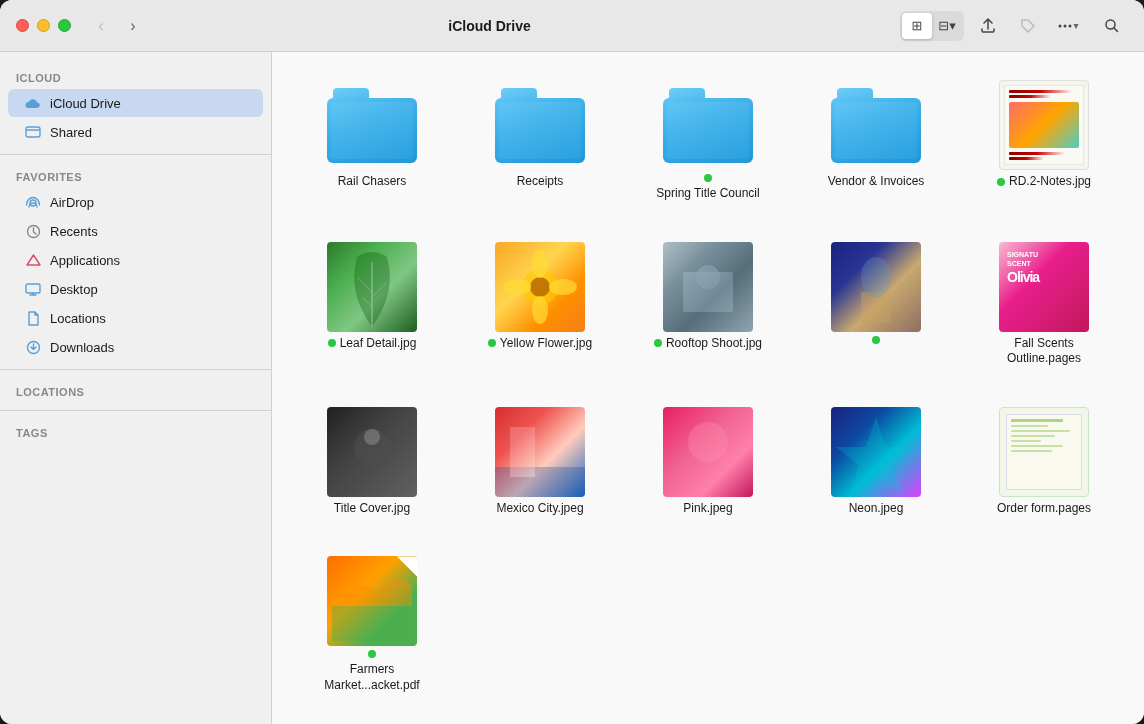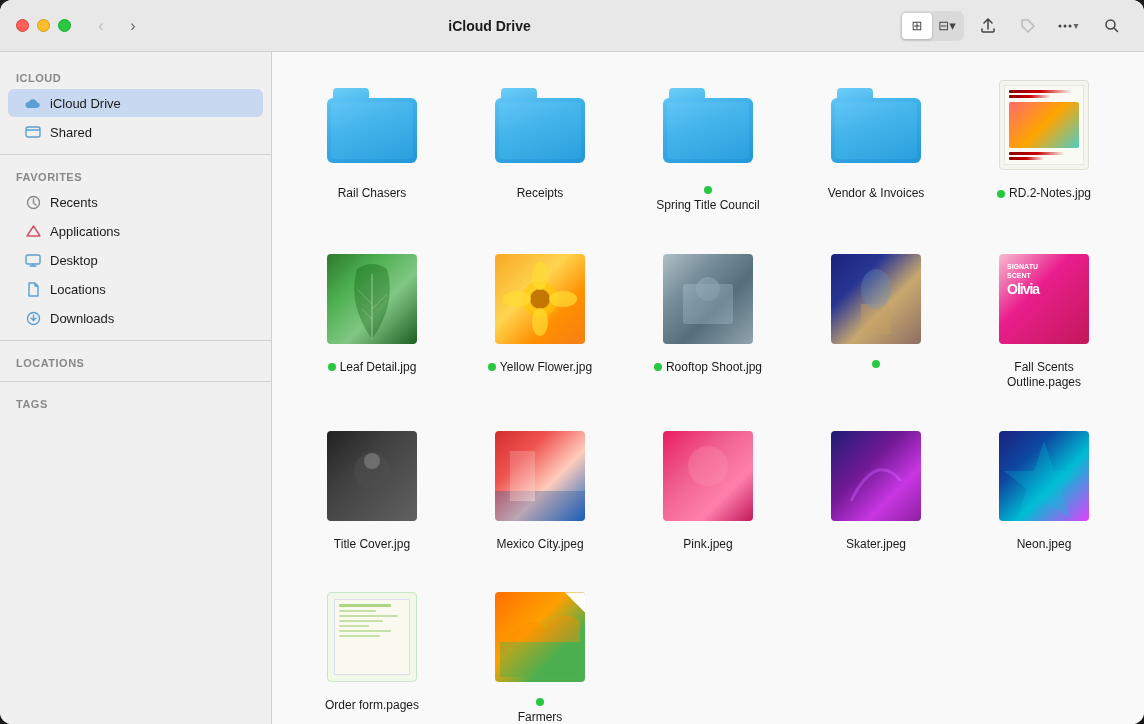--- a/index.html
+++ b/index.html
@@ -174,21 +174,21 @@
       padding: 8px 4px;
       border-radius: 8px;
       min-width: 0;
     }
     .file-thumb {
       width: 90px;
       height: 90px;
       display: flex;
       align-items: center;
       justify-content: center;
-      margin-bottom: 16px;
+      margin-bottom: 4px;
       position: relative;
     }
     .folder-icon {
       width: 90px;
       height: 75px;
       position: relative;
     }
     .folder-body {
       position: absolute;
       bottom: 0;
@@ -428,20 +428,30 @@
             <rect x="1" y="2" width="14" height="10" rx="2" stroke="#5a9fd4" stroke-width="1.4"></rect>
             <path d="M1 5h14" stroke="#5a9fd4" stroke-width="1.4"></path>
           </svg>
         </div>
         <span class="sidebar-label">Shared</span>
       </div>
 
       <div class="divider"></div>
       <div class="sidebar-section-header">Favorites</div>
 
+      <div class="sidebar-item">
+        <div class="sidebar-icon">
+          <svg width="16" height="14" viewBox="0 0 16 14" fill="none">
+            <circle cx="8" cy="8" r="3" stroke="#5a9fd4" stroke-width="1.4"></circle>
+            <path d="M4 12c0-2.2 1.8-4 4-4s4 1.8 4 4" stroke="#5a9fd4" stroke-width="1.4" stroke-linecap="round"></path>
+            <path d="M1.5 10C1.5 5.8 4.4 2.5 8 2.5s6.5 3.3 6.5 7.5" stroke="#5a9fd4" stroke-width="1.4" stroke-linecap="round"></path>
+          </svg>
+        </div>
+        <span class="sidebar-label">AirDrop</span>
+      </div>
 
       <div class="sidebar-item">
         <div class="sidebar-icon">
           <svg width="15" height="15" viewBox="0 0 15 15" fill="none">
             <circle cx="7.5" cy="7.5" r="6" stroke="#888" stroke-width="1.4"></circle>
             <path d="M7.5 4v4l2.5 2" stroke="#888" stroke-width="1.4" stroke-linecap="round"></path>
           </svg>
         </div>
         <span class="sidebar-label">Recents</span>
       </div>
@@ -666,31 +676,20 @@
           <div class="file-thumb">
             <div class="photo-thumb pink-photo">
               <svg viewBox="0 0 90 90" style="width:100%;height:100%;position:absolute;top:0;left:0;opacity:0.5;">
                 <circle cx="45" cy="35" r="20" fill="rgba(255,150,180,0.6)"></circle>
               </svg>
             </div>
           </div>
           <div class="file-name">Pink.jpeg</div>
         </div>
 
-        <div class="file-item">
-          <div class="file-thumb">
-            <div class="photo-thumb skater-photo">
-              <svg viewBox="0 0 90 90" style="width:100%;height:100%;position:absolute;top:0;left:0;opacity:0.5;">
-                <rect x="0" y="0" width="90" height="90" fill="rgba(60,0,80,0.3)"></rect>
-                <path d="M20 70 Q45 20 70 50" stroke="rgba(200,100,255,0.7)" stroke-width="3" fill="none"></path>
-              </svg>
-            </div>
-          </div>
-          <div class="file-name">Skater.jpeg</div>
-        </div>
 
         <div class="file-item">
           <div class="file-thumb">
             <div class="photo-thumb neon-photo">
               <svg viewBox="0 0 90 90" style="width:100%;height:100%;position:absolute;top:0;left:0;opacity:0.6;">
                 <path d="M45 10 L55 40 L85 40 L62 58 L72 88 L45 70 L18 88 L28 58 L5 40 L35 40z" fill="rgba(0,200,220,0.4)"></path>
               </svg>
             </div>
           </div>
           <div class="file-name">Neon.jpeg</div>

